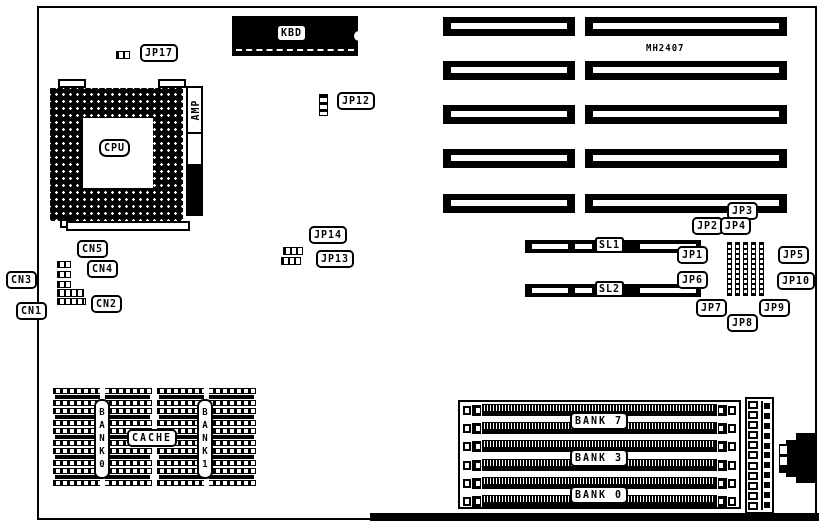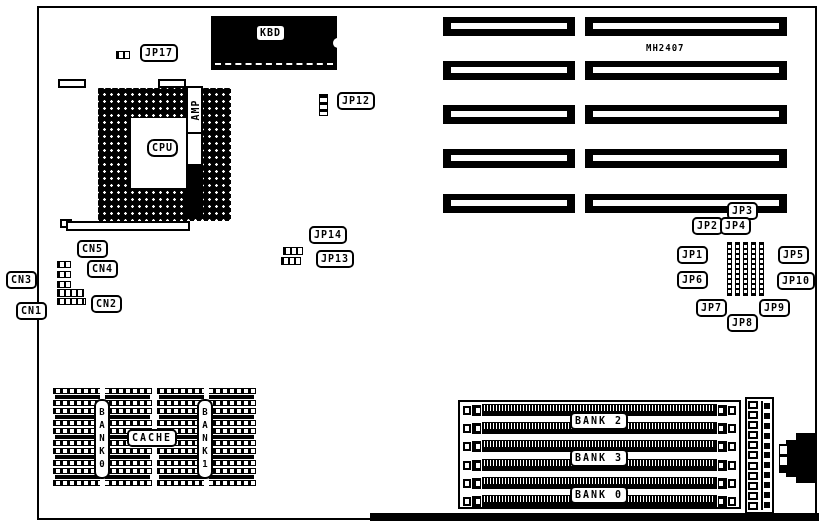--- a/index.html
+++ b/index.html
@@ -38,21 +38,21 @@
 
   
   .dip { position:absolute; background:#000; }
   .dash { position:absolute; left:4px; right:4px; height:0; border-top:2px dashed #fff; }
   .notch { position:absolute; width:5px; height:10px; background:#fff; right:-1px; top:50%; transform:translateY(-50%); border-radius:5px 0 0 5px; }
 
   
   .cpu {
     position:absolute; left:50px; top:88px; width:133px; height:133px; background:#000;
     background-image: radial-gradient(#fff 1.1px, transparent 1.5px);
-    background-size: 7px 7px; background-position: 3px 3px; margin-left: 48px;
+    background-size: 7px 7px; background-position: 3px 3px;
   }
   .cpu-center { position:absolute; left:33px; top:30px; width:70px; height:70px; background:#fff; }
   .ctab { position:absolute; width:28px; height:9px; background:#fff; border:2px solid #000; }
 
   
   .amp { position:absolute; left:186px; top:86px; width:17px; height:130px; border:2px solid #000; background:#000; }
   .amp-top { position:absolute; top:0; left:0; right:0; height:44px; background:#fff; }
   .amp-top span { position:absolute; left:50%; top:50%; transform:translate(-50%,-50%) rotate(-90deg); font-weight:bold; font-size:10px; letter-spacing:1px; }
   .amp-win { position:absolute; top:44px; left:0; right:0; height:34px; background:#fff; border-top:2px solid #000; border-bottom:2px solid #000; }
 
@@ -106,21 +106,21 @@
 <body>
 
 <div id="page">
 
   <div class="board"></div>
   <div class="bottom-bar"></div>
 
   <div class="jh" style="left:116px;top:51px;width:14px;height:8px"></div>
   <div class="lbl" style="left:140px;top:44px"><span>JP17</span><i class="tail tail-l"></i></div>
 
-  <div class="dip" style="left:211px;top:16px;width:126px;height:54px">
+  <div class="dip" style="left:232px;top:16px;width:126px;height:40px">
     <i class="dash" style="bottom:5px"></i>
     <i class="notch"></i>
     <div class="lbl" style="left:44px;top:8px"><span>KBD</span></div>
   </div>
 
 
   <div class="jv" style="left:319px;top:94px;width:9px;height:22px"></div>
   <div class="lbl" style="left:337px;top:92px"><span>JP12</span><i class="tail tail-l"></i></div>
 
   <div class="ctab" style="left:58px;top:79px"></div>
@@ -165,20 +165,32 @@
     </div>
   <div class="isa" style="left:443px;top:194px;width:132px">
       <i></i>
     </div>
   <div class="isa" style="left:585px;top:194px;width:202px">
       <i></i>
     </div>
 
   <div class="ref-text" style="left:646px;top:43px">MH2407</div>
 
+  <div class="slb" style="left:525px;top:240px">
+    <i class="sld" style="left:7px;width:36px"></i>
+      <i class="sld" style="left:50px;width:17px"></i>
+      <i class="sld" style="left:115px;width:56px"></i>
+    <div class="lbl"><span>SL1</span></div>
+  </div>
+  <div class="slb" style="left:525px;top:284px">
+    <i class="sld" style="left:7px;width:36px"></i>
+      <i class="sld" style="left:50px;width:17px"></i>
+      <i class="sld" style="left:115px;width:56px"></i>
+    <div class="lbl"><span>SL2</span></div>
+  </div>
 
   <div class="jblock">
     <div class="jcol"></div>
     <div class="jcol"></div>
     <div class="jcol"></div>
     <div class="jcol"></div>
     <div class="jcol"></div>
   </div>
   <div class="lbl" style="left:727px;top:202px"><span>JP3</span><i class="tail tail-b"></i></div>
   <div class="lbl" style="left:692px;top:217px"><span>JP2</span><i class="tail tail-b at-right"></i></div>
@@ -301,21 +313,21 @@
         <span class="shook hr"></span>
         <span class="scap"></span>
       </div>
     <div class="srow" style="top:93px">
         <span class="scap"></span>
         <span class="shook hl"></span>
         <div class="sbar"></div>
         <span class="shook hr"></span>
         <span class="scap"></span>
       </div>
-    <div class="lbl" style="left:110px;top:10px"><span>BANK 2</span></div>
+    <div class="lbl" style="left:110px;top:10px"><span>BANK 7</span></div>
     <div class="lbl" style="left:110px;top:47px"><span>BANK 3</span></div>
     <div class="lbl" style="left:110px;top:84px"><span>BANK 0</span></div>
   </div>
 
   <div class="pwr">
     <div class="pwrl">
       <span class="psq"></span>
         <span class="psq"></span>
         <span class="psq"></span>
         <span class="psq"></span>

